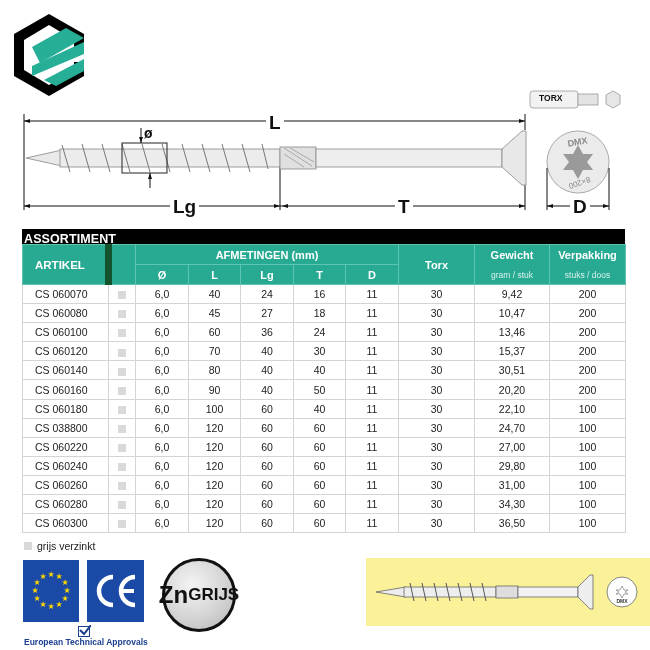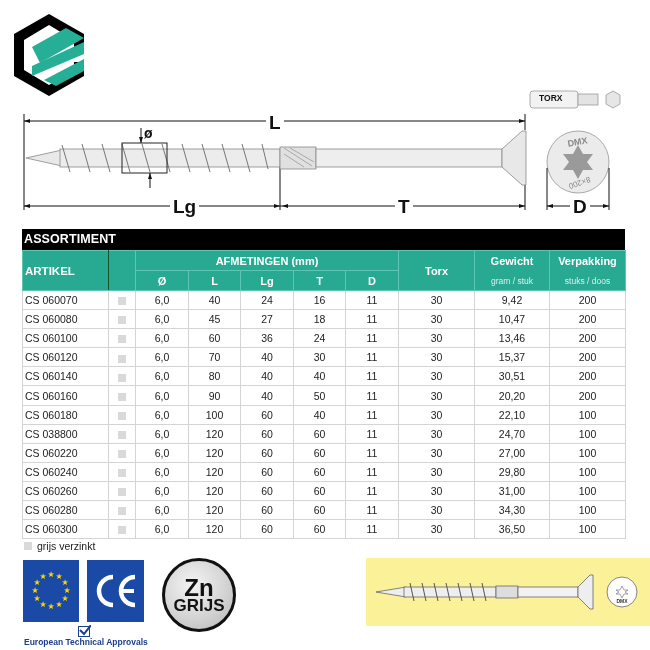--- a/index.html
+++ b/index.html
@@ -10,44 +10,44 @@
 
   
   #logo { left: 12px; top: 14px; width: 75px; height: 82px; }
 
   
   #drawing { left: 0; top: 80px; width: 650px; height: 150px; }
   .dim-label { position: absolute; font-weight: bold; color: #111; background: #fff; line-height: 1; font-family: "Liberation Sans", sans-serif; }
 
   
   #table-wrap { left: 22px; top: 229px; width: 603px; }
-  .title-bar { height: 21px; background: #000; color: #fff; font-weight: bold; font-size: 12.5px; line-height: 21px; padding-left: 2px; letter-spacing: 0.1px; }
+  .title-bar { height: 15px; background: #000; color: #fff; font-weight: bold; font-size: 12.5px; line-height: 21px; padding-left: 2px; letter-spacing: 0.1px; }
   table { border-collapse: collapse; width: 603px; table-layout: fixed; }
   th { background: #27a992; color: #fff; font-weight: bold; font-size: 11px; border: 1px solid #5fc5b3; text-align: center; padding: 0; }
-  th.artikel { text-align: left; padding-left: 2px; font-size: 11.5px; border-right: 1px solid #14532d; }
+  th.artikel { text-align: left; padding-left: 12px; font-size: 11.5px; border-right: 7px solid #14532d; }
   th.blank { border-left: 1px solid #27a992; }
   th .sub { display: block; font-weight: normal; font-size: 8.5px; color: #d8f2ed; margin-top: 9px; }
   tr.h1 th { height: 20px; }
   tr.h2 th { height: 20px; }
   td { height: 19.1px; font-size: 10.5px; text-align: center; border: 1px solid #d4d4d4; color: #222; padding: 0; }
-  td.art { text-align: left; padding-left: 2px; margin-top: 44px; }
+  td.art { text-align: left; padding-left: 12px; margin-top: 44px; }
   .sq { display: inline-block; width: 8px; height: 8px; background: #d9d9d9; vertical-align: middle; }
 
   
   #legend { left: 24px; top: 540px; font-size: 10.5px; color: #222; display: flex; align-items: center; }
   #legend .sq { margin-right: 5px; }
 
   
   #eu-flag { left: 23px; top: 560px; width: 56px; height: 62px; background: #1a4aa5; }
   #ce-mark { left: 87px; top: 560px; width: 57px; height: 62px; background: #1a4aa5; color: #fff; }
   #eta { left: 24px; top: 626px; display: flex; align-items: center; font-size: 8.5px; font-weight: bold; color: #1a3f8f; flex-direction: column; }
   #eta .chk { width: 12px; height: 11px; border: 1.5px solid #1a3f8f; margin-right: 3px; position: relative; }
   #zn-badge { left: 162px; top: 558px; width: 74px; height: 74px; border-radius: 50%; border: 3px solid #111;
     background: radial-gradient(circle at 40% 35%, #f4f4f4 0%, #d4d4d4 55%, #b4b4b4 100%);
-    display: flex; flex-direction: column; align-items: center; justify-content: center; }
+    display: flex; flex-direction: row; align-items: center; justify-content: center; }
   #zn-badge .zn { font-size: 24px; font-weight: bold; color: #111; line-height: 22px; }
   #zn-badge .grijs { font-size: 17px; font-weight: bold; color: #111; line-height: 14px; }
 
   #yellow-panel { left: 366px; top: 558px; width: 284px; height: 68px; background: #fbf199; }
 </style>
 </head>
 <body>
 
 <div id="logo" class="abs">
   <svg width="75" height="82" viewBox="0 0 75 82">

